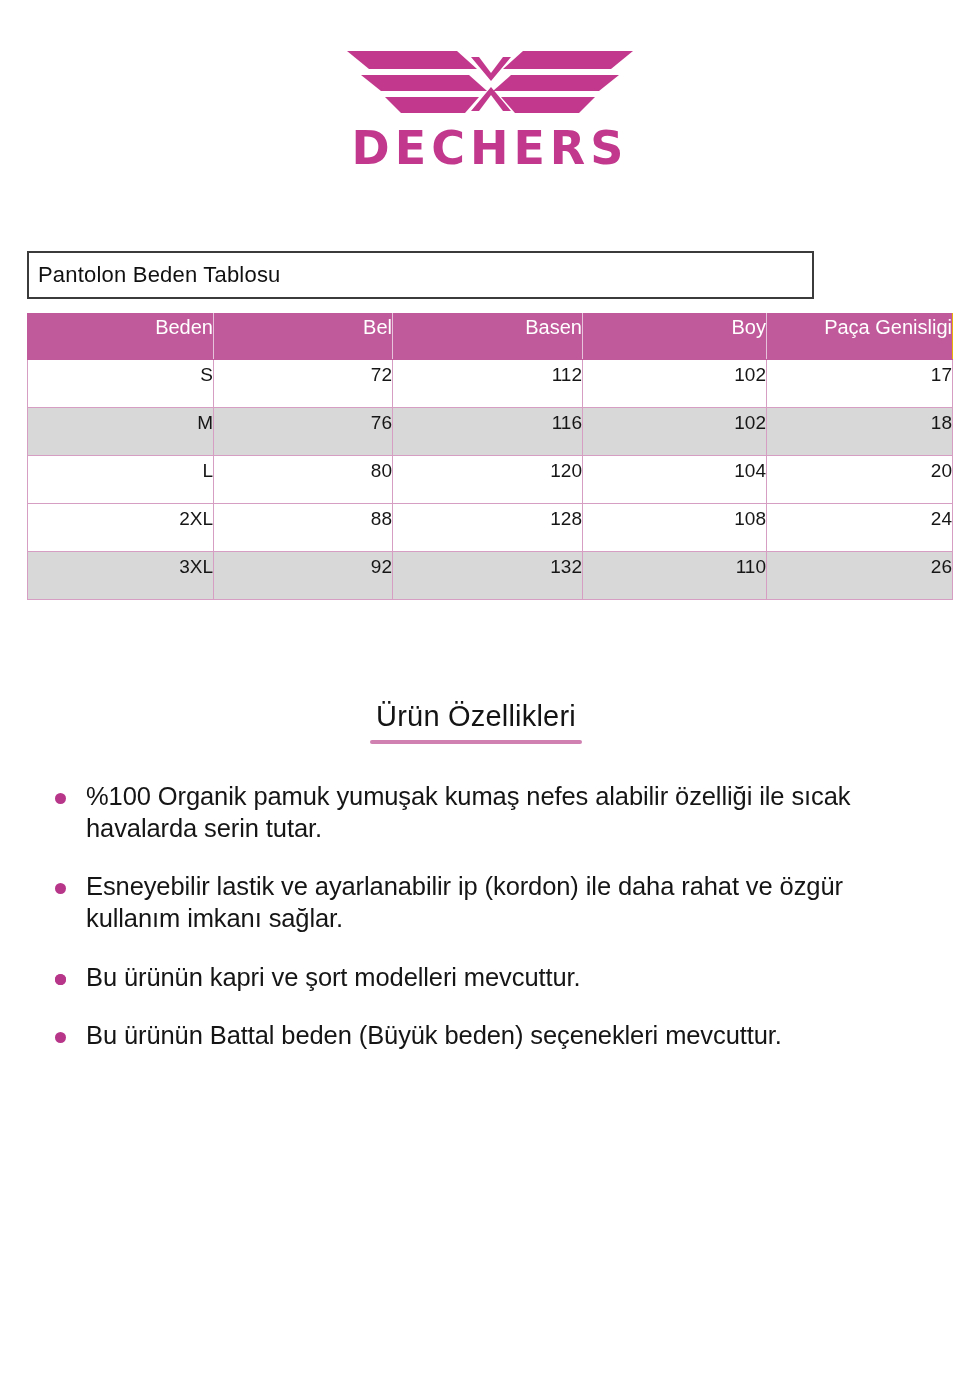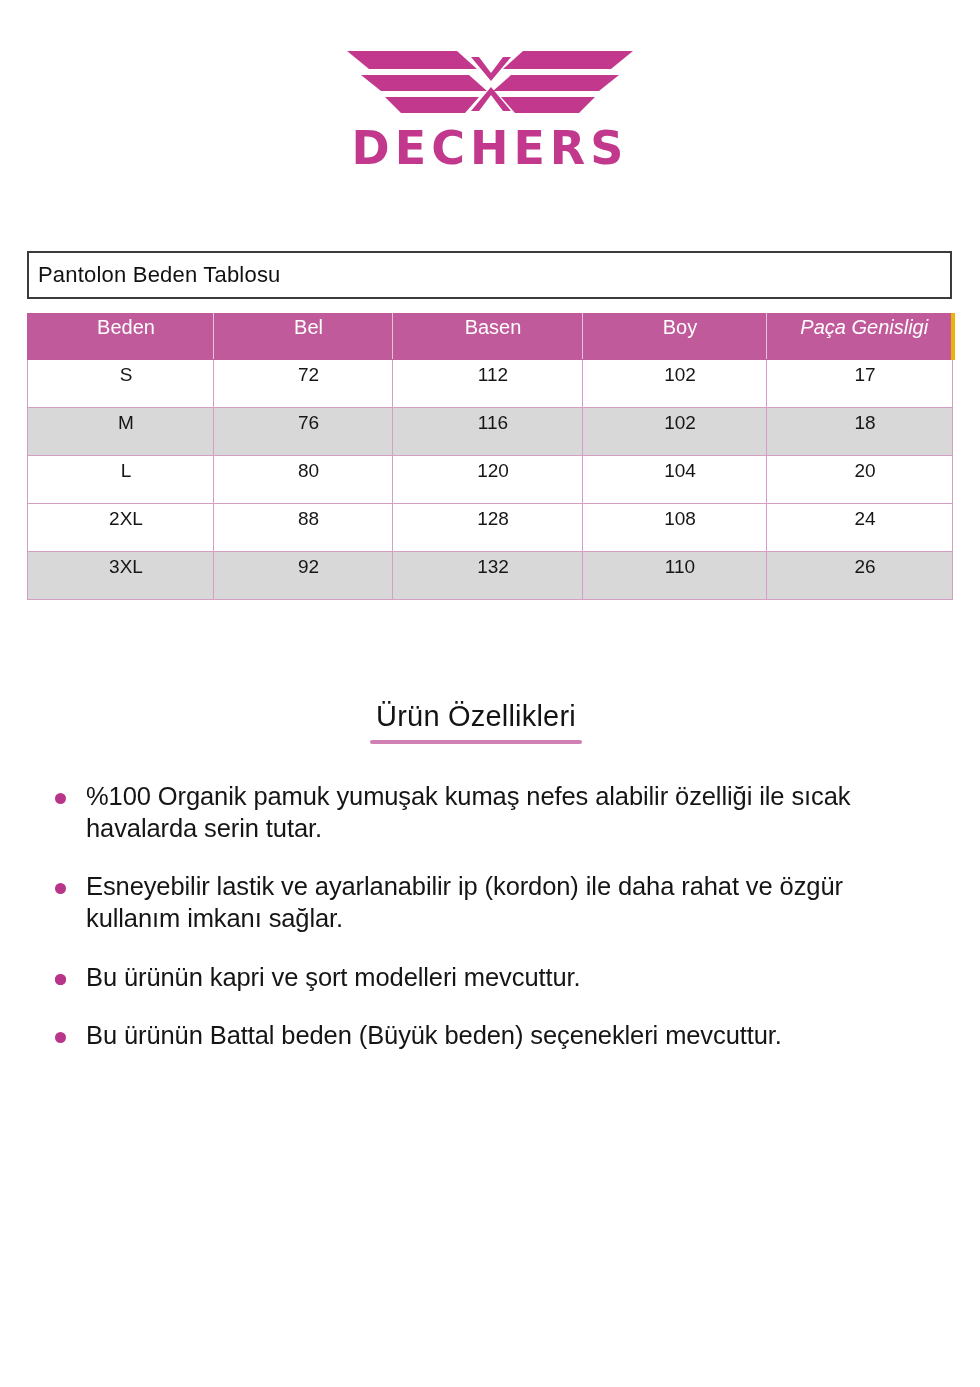--- a/index.html
+++ b/index.html
@@ -43,21 +43,21 @@
     line-height: 1;
     margin-top: 4px;
     font-family: "DejaVu Sans", sans-serif;
   }
 
   
   .title-box {
     position: absolute;
     left: 27px;
     top: 251px;
-    width: 925px;
+    width: 787px;
     height: 48px;
     border: 2px solid #3b3b3b;
     background: #ffffff;
     display: flex;
     align-items: center;
     padding-left: 9px;
   }
   .title-box-text {
     font-size: 22px;
     color: #111111;
@@ -69,35 +69,35 @@
     position: absolute;
     left: 27px;
     top: 313px;
     width: 925px;
     border-collapse: collapse;
     table-layout: fixed;
   }
   .size-table th, .size-table td {
     height: 48px;
     padding: 0 0 18px 11px;
-    text-align: center;
+    text-align: right;
     vertical-align: middle;
     font-size: 19px;
     font-weight: normal;
     border: 1px solid #d79ec4;
   }
   .size-table thead th {
     background: #C05A9A;
     color: #ffffff;
     font-size: 20px;
     border-color: #C05A9A;
     border-right: 1px solid #e7c3db;
     height: 46px;
   }
-  .size-table thead th:last-child { border-right: 4px solid #eab308; font-style: italic; }
+  .size-table thead th:last-child { border-right: 1px solid #eab308; }
   .size-table tbody tr.odd td { background: #ffffff; }
   .size-table tbody tr.even td { background: #d8d8d8; }
   .size-table td { color: #161616; }
 
   
   .col-beden  { width: 186px; }
   .col-bel    { width: 179px; }
   .col-basen  { width: 190px; }
   .col-boy    { width: 184px; }
   .col-paca   { width: 186px; }

